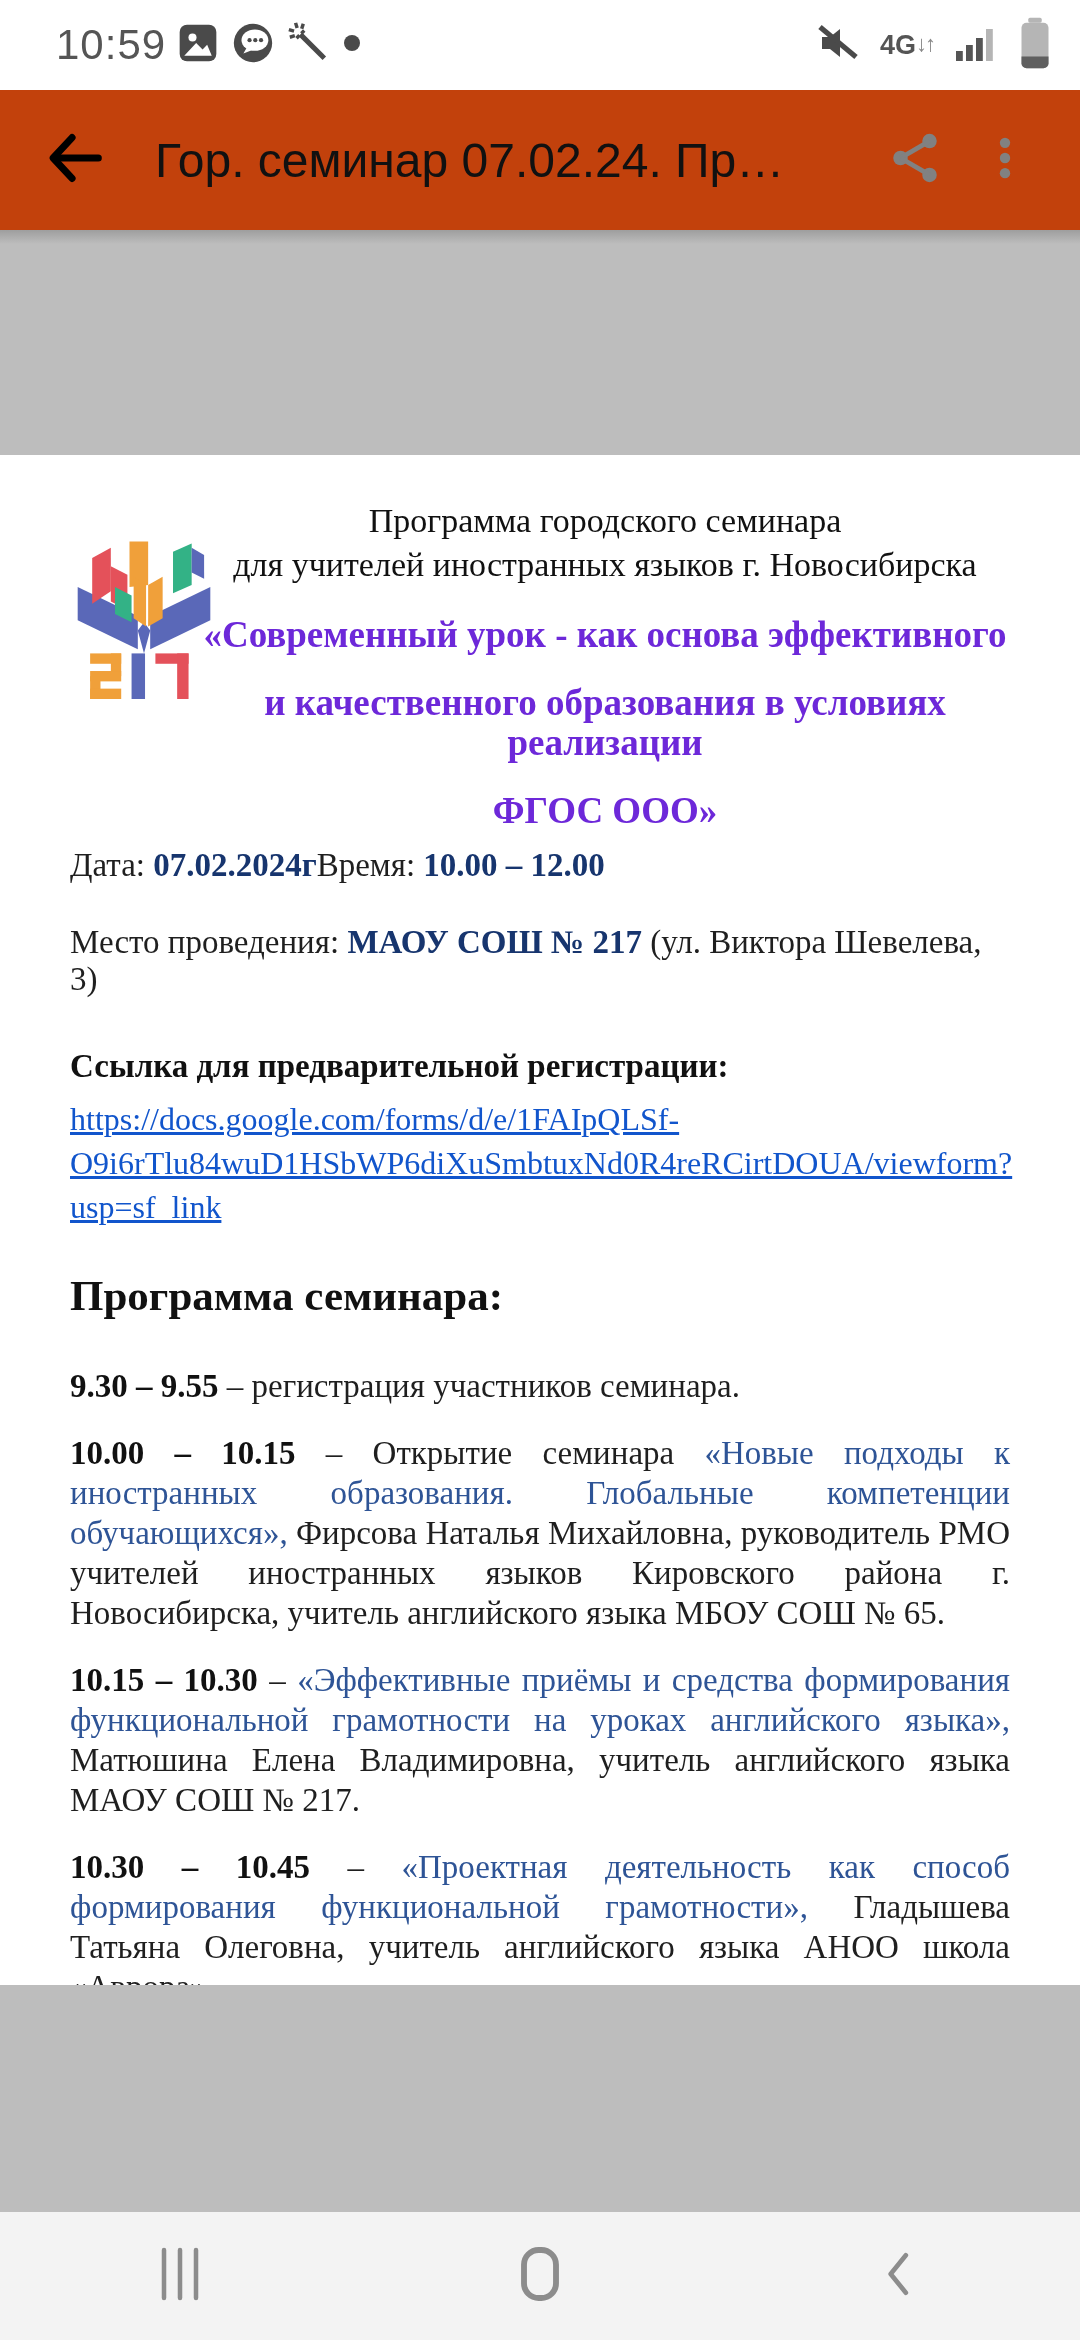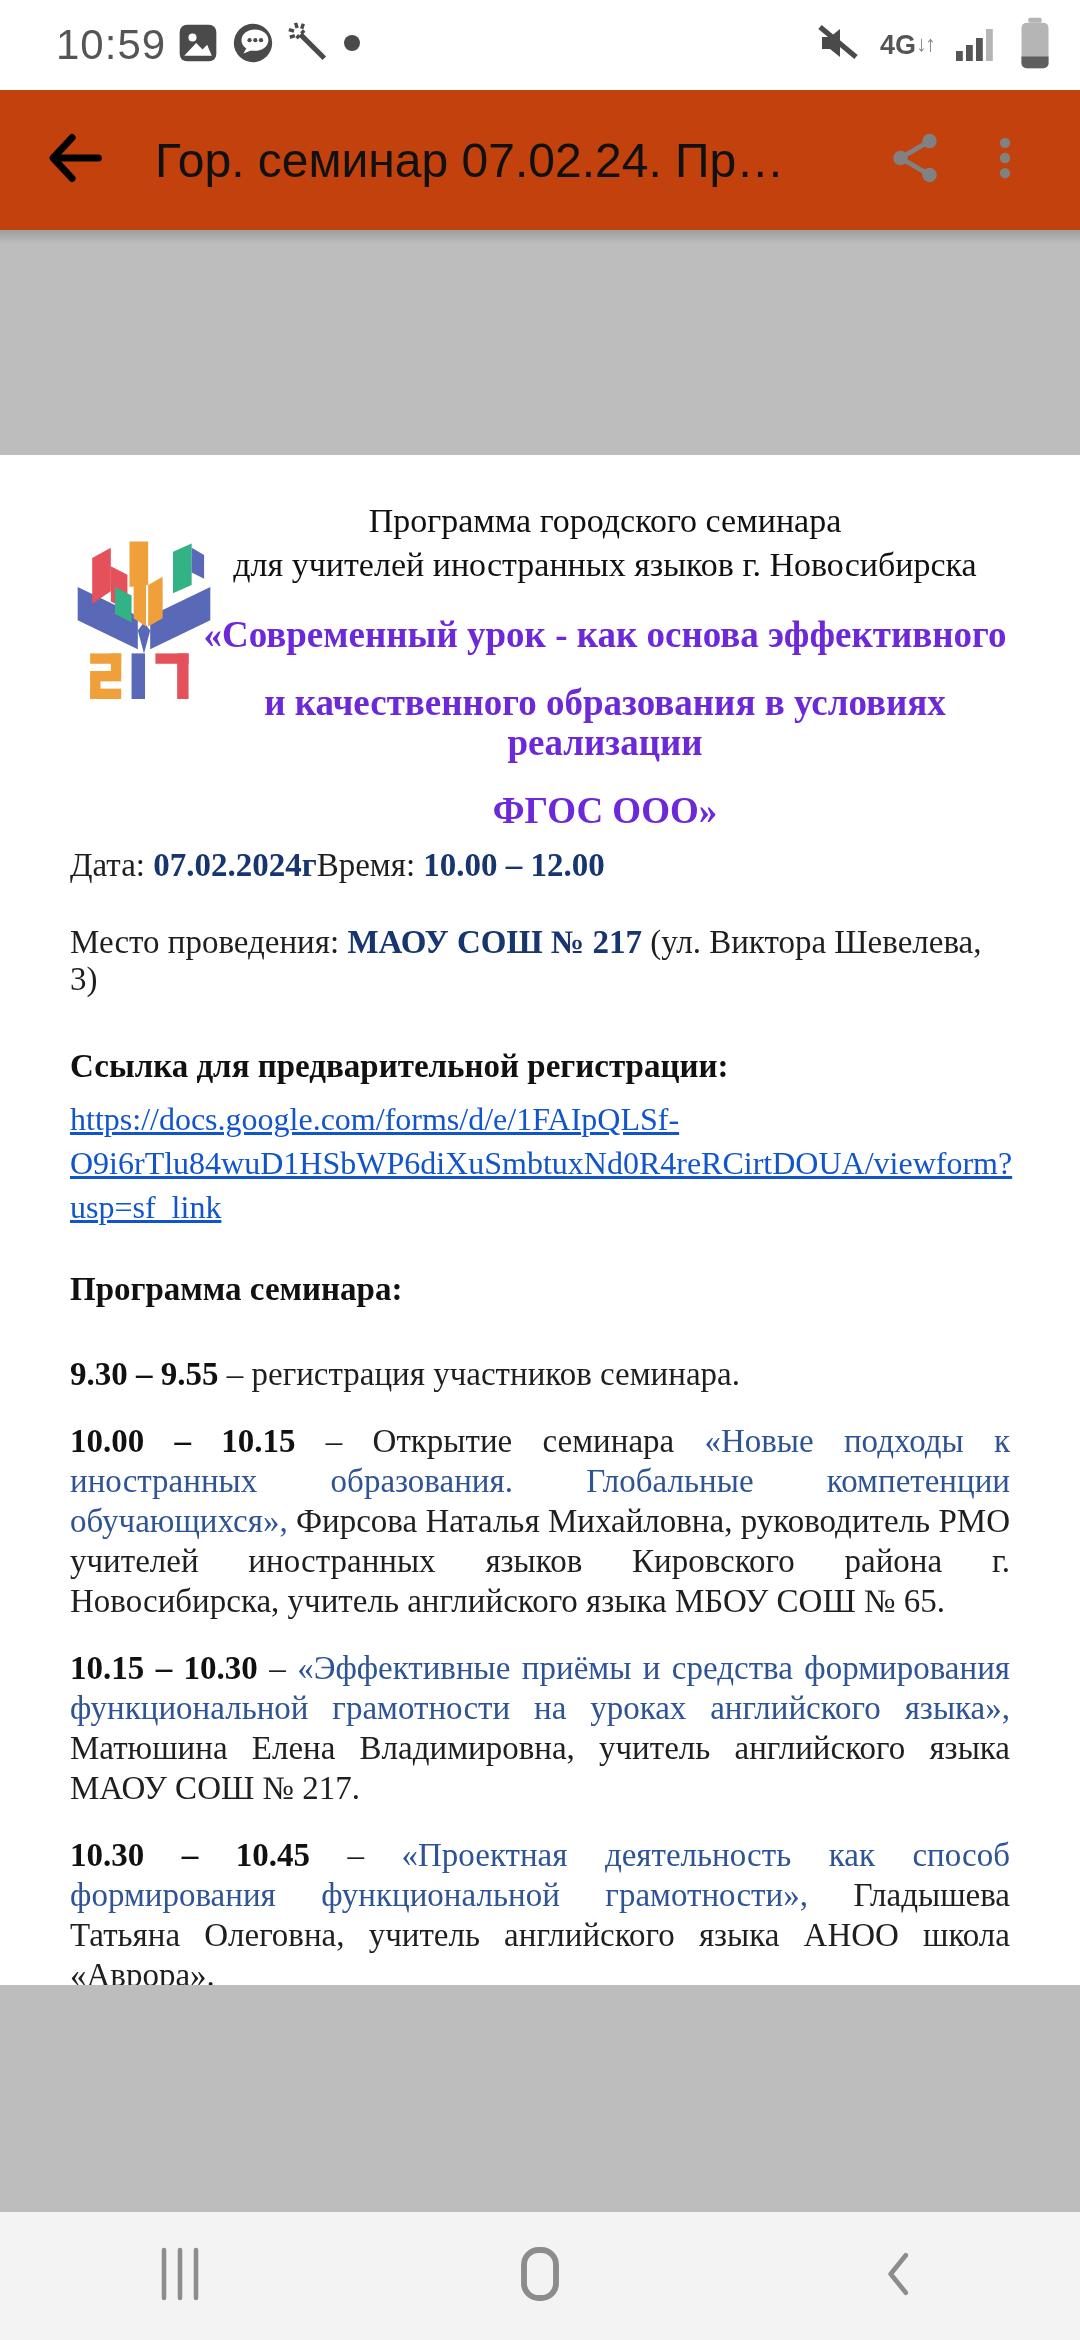--- a/index.html
+++ b/index.html
@@ -37,21 +37,21 @@
   .dh-black { font-size:34px; line-height:44px; color:#111; }
   .dh-navy { font-size:37px; line-height:40px; font-weight:bold; color:#6d28d9; margin-top:28px; }
 
   .meta-row { display:flex; justify-content:flex-start; margin-top:16px; font-size:33px; }
   .navy-b { color:#17356e; font-weight:bold; }
   .meta-line { margin-top:40px; font-size:33px; }
   .reg-label { margin-top:50px; font-size:33px; font-weight:bold; color:#111; }
   .reg-link { display:block; margin-top:12px; font-size:32px; line-height:44px;
     color:#1155cc; text-decoration:underline; word-break:normal; }
 
-  .prog-head { margin-top:42px; font-size:33px; font-weight:bold; color:#111; }
+  .prog-head { margin-top:42px; font-size:43px; font-weight:bold; color:#111; }
   .prog-list { margin-top:46px; }
   .prog { font-size:33px; line-height:40px; text-align:justify; margin-bottom:27px; }
   .prog .bold { font-weight:bold; color:#111; }
   .prog .blue { color:#2e5496; }
   .prog .normal { color:#1f1f1f; }
 
   
   .nav-bar { height:128px; background:#f3f3f3; display:flex; align-items:center; }
   .nav-slot { flex:1; display:flex; align-items:center; justify-content:center; height:100%; }
 </style>

